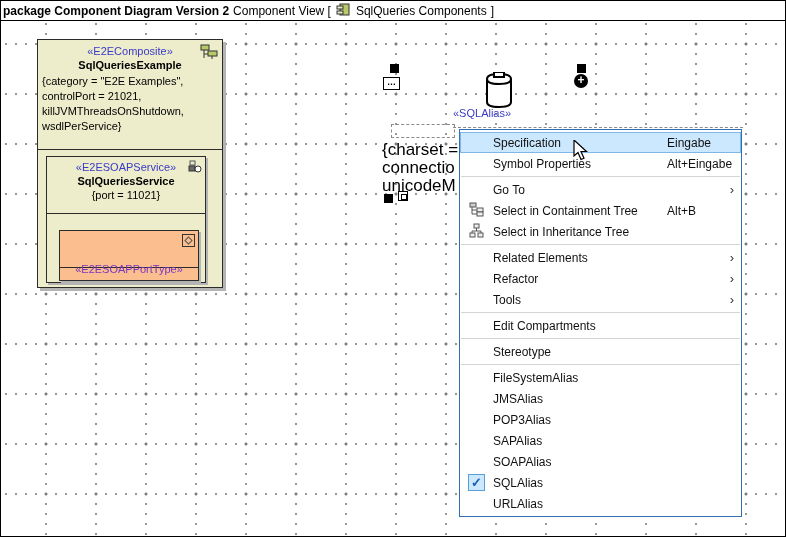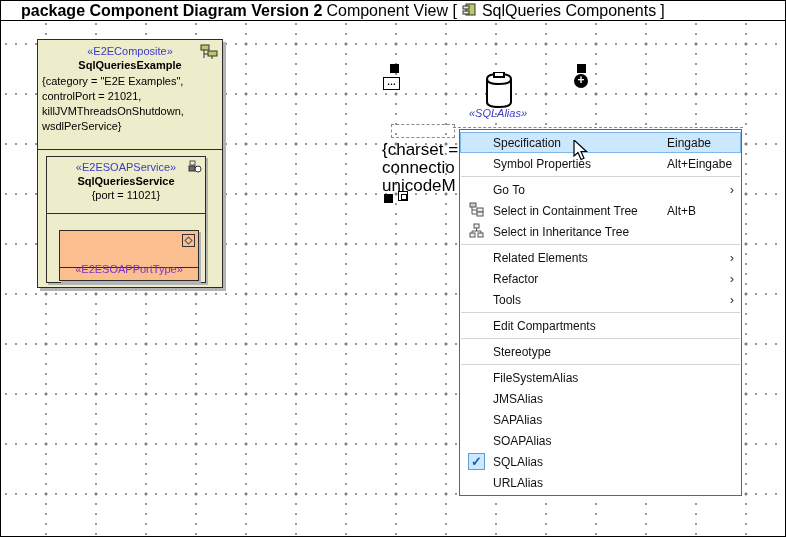--- a/index.html
+++ b/index.html
@@ -10,42 +10,42 @@
       radial-gradient(circle,#7d7d7d 1.4px,transparent 1.7px),
       radial-gradient(circle,#979797 1px,transparent 1.2px),
       radial-gradient(circle,#979797 1px,transparent 1.2px);
     background-size:50px 50px,10px 50px,50px 10px;
     background-position:20px 18px,0px 18px,20px 8px;
   }
   
   .frame-header{
     position:absolute;left:0;top:0;width:100%;height:20px;background:#fff;
     border-bottom:1px solid #000;display:flex;align-items:center;
-    font-size:16px;color:#000;padding-left:20px;box-sizing:border-box;gap:4px;white-space:nowrap;
+    font-size:12px;color:#000;padding-left:2px;box-sizing:border-box;gap:4px;white-space:nowrap;
   }
   .fh-bold{font-weight:bold;}
   .fh-icon{display:inline-block;margin:0 1px;}
   
   .uml-box{position:absolute;border:1px solid #2b2b2b;background:#edeccb;box-sizing:border-box;
            box-shadow:3px 3px 0 0 #b4b4b4;font-size:11px;color:#000;}
   .uml-box.inner{box-shadow:2px 2px 0 0 #b4b4b4;}
   .stereo{color:#3a3ac8;text-align:center;line-height:14px;}
   .stereo.purple{color:#7a35c2;margin-top:28px;}
   .uml-name{font-weight:bold;text-align:center;line-height:14px;}
   .uml-props{padding:2px 4px 3px 4px;line-height:15px;}
   .compartment-sep{border-bottom:1px solid #2b2b2b;}
   .corner-icon{position:absolute;top:3px;right:3px;}
   .center-prop{text-align:center;line-height:15px;}
   
   .handle{position:absolute;width:9px;height:9px;background:#000;}
   .smart-box{position:absolute;width:17px;height:13px;border:1px solid #000;background:#fff;
              font-size:9px;line-height:9px;text-align:center;color:#000;box-sizing:border-box;font-weight:bold;}
   .plus-circle{position:absolute;width:14px;height:14px;border-radius:50%;background:#000;color:#fff;
                font-size:12px;line-height:13px;text-align:center;font-weight:bold;}
-  .alias-label{position:absolute;color:#3a3ac8;font-size:11px;text-align:center;font-style:italic;}
+  .alias-label{position:absolute;color:#3a3ac8;font-size:11px;}
   .dashed-rect{position:absolute;border:1px dashed #8a8a8a;background:transparent;}
   .dashed-line{position:absolute;border-top:1px dashed #8a8a8a;}
   .alias-tags{position:absolute;font-size:17px;line-height:18px;color:#000;white-space:nowrap;}
   .mini-icon{position:absolute;width:10px;height:10px;border:1px solid #000;background:#fff;box-sizing:border-box;}
   .mini-icon::after{content:"";position:absolute;left:2px;top:2px;width:4px;height:4px;border:1px solid #000;}
   
   .menu{position:absolute;left:458px;top:128px;width:283px;background:#fff;
         border:1px solid #3070b2;box-sizing:border-box;padding:2px 0;font-size:12px;color:#111;}
   .mi{height:21px;display:flex;align-items:center;cursor:default;}
   .mi .gut{width:33px;flex:none;display:flex;justify-content:center;align-items:center;}
@@ -265,20 +265,26 @@
         <span class="ar"></span>
     </div>
     <div class="mi">
       <span class="gut"></span>
       <span class="lbl">JMSAlias</span>
       <span class="sc"></span>
         <span class="ar"></span>
     </div>
     <div class="mi">
       <span class="gut"></span>
+      <span class="lbl">POP3Alias</span>
+      <span class="sc"></span>
+        <span class="ar"></span>
+    </div>
+    <div class="mi">
+      <span class="gut"></span>
       <span class="lbl">SAPAlias</span>
       <span class="sc"></span>
         <span class="ar"></span>
     </div>
     <div class="mi">
       <span class="gut"></span>
       <span class="lbl">SOAPAlias</span>
       <span class="sc"></span>
         <span class="ar"></span>
     </div>

